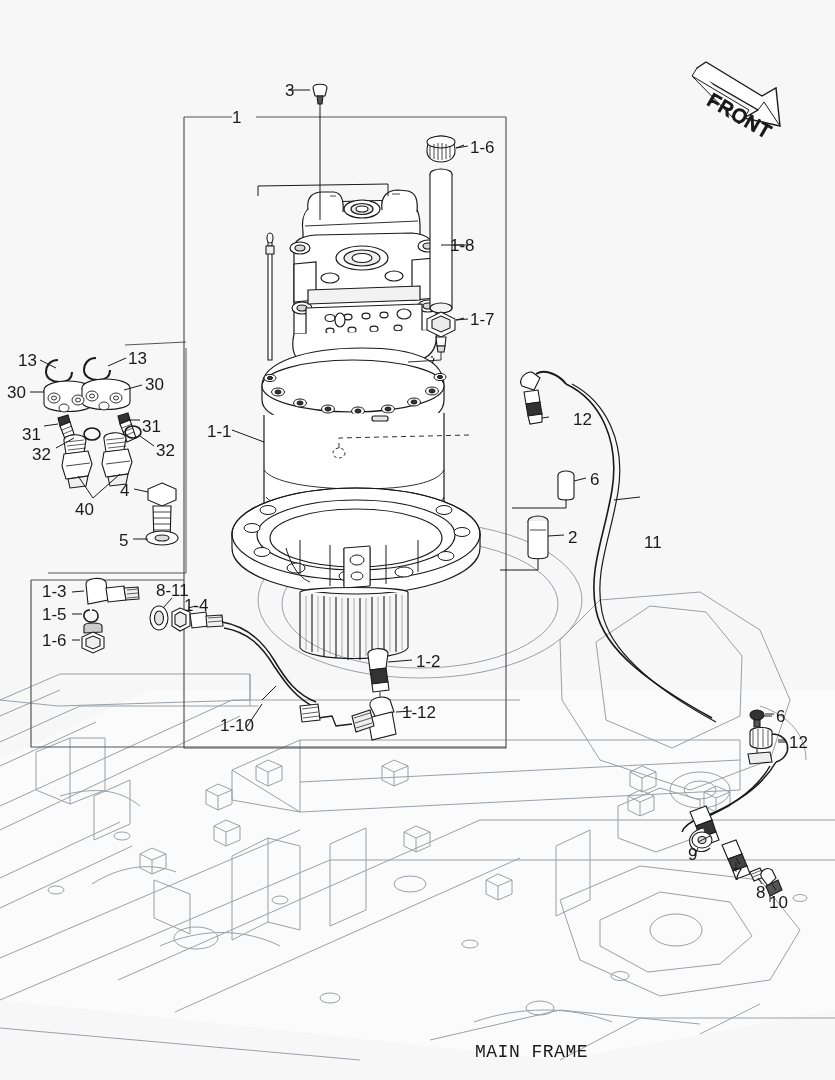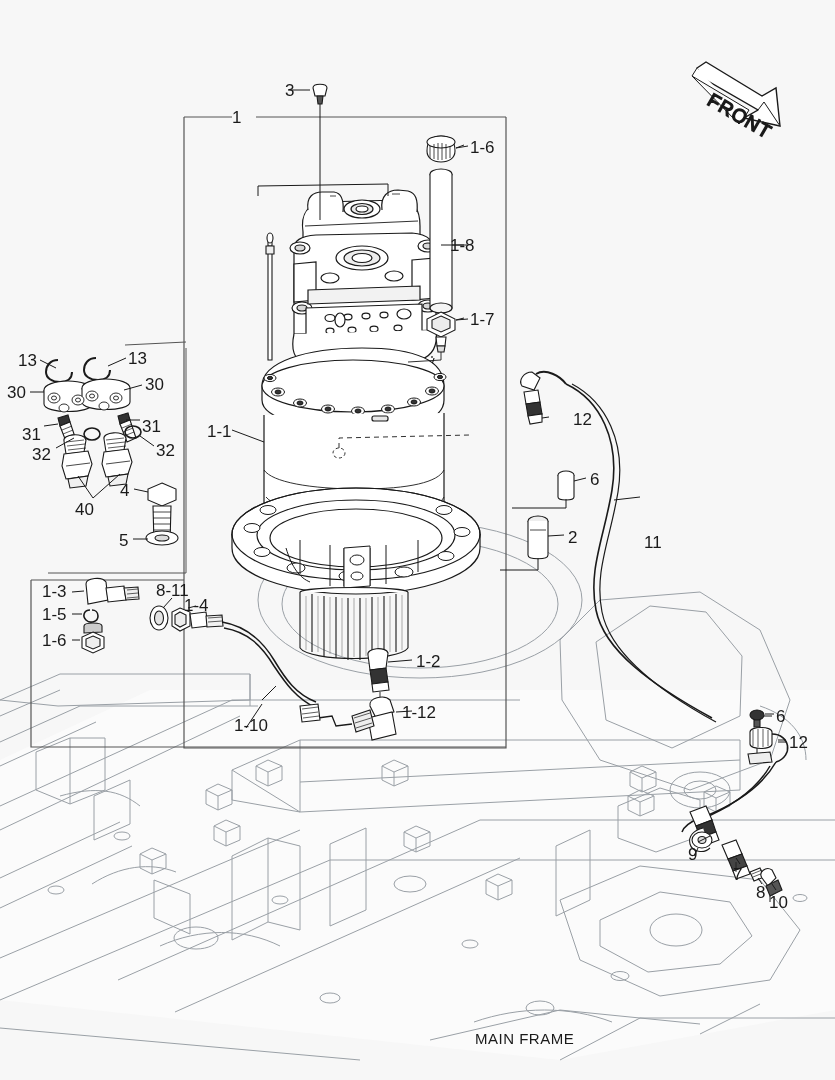--- a/index.html
+++ b/index.html
@@ -1,21 +1,21 @@
 <!DOCTYPE html>
 <html><head>
 <meta charset="utf-8">
 <title>Swing Motor Assembly Parts Diagram</title>
 <style>
   html,body{margin:0;padding:0;background:#f7f7f7;}
   body{font-family:"Liberation Sans",sans-serif;}
   #sheet{position:relative;width:835px;height:1080px;background:#f7f7f7;overflow:hidden;}
   #sheet svg{position:absolute;left:0;top:0;}
   .lbl{position:absolute;font-family:"Liberation Sans",sans-serif;font-size:17px;color:#1a1a1a;white-space:nowrap;letter-spacing:0px;}
-  .caption{position:absolute;font-family:Liberation Sans, sans-serif;font-size:15px;color:#1a1a1a;letter-spacing:.5px;}
+  .caption{position:absolute;font-family:Liberation Mono, monospace;font-size:18px;color:#1a1a1a;letter-spacing:.5px;margin-top:12px;}
   .frontword{font-family:"Liberation Sans",sans-serif;font-size:19px;fill:#111;letter-spacing:1px;}
 </style>
 </head>
 <body>
 
 <div id="sheet">
 
   <svg width="835" height="1080" viewBox="0 0 835 1080">
     <defs>
       <g id="hexnutSm">
@@ -546,18 +546,18 @@
   <div class="lbl" style="left:789px;top:733px">12</div>
   <div class="lbl" style="left:688px;top:845px">9</div>
   <div class="lbl" style="left:733px;top:865px">7</div>
   <div class="lbl" style="left:756px;top:883px">8</div>
   <div class="lbl" style="left:769px;top:893px">10</div>
   <div class="lbl" style="left:42px;top:582px">1-3</div>
   <div class="lbl" style="left:42px;top:605px">1-5</div>
   <div class="lbl" style="left:42px;top:631px">1-6</div>
   <div class="lbl" style="left:156px;top:581px">8-11</div>
   <div class="lbl" style="left:184px;top:596px">1-4</div>
-  <div class="lbl" style="left:234px;top:716px">1-10</div>
+  <div class="lbl" style="left:220px;top:716px">1-10</div>
   <div class="lbl" style="left:416px;top:652px">1-2</div>
   <div class="lbl" style="left:402px;top:703px">1-12</div>
 
   <div class="caption" style="left:475px;top:1030px">MAIN FRAME</div>
 </div>
 
 </body></html>

